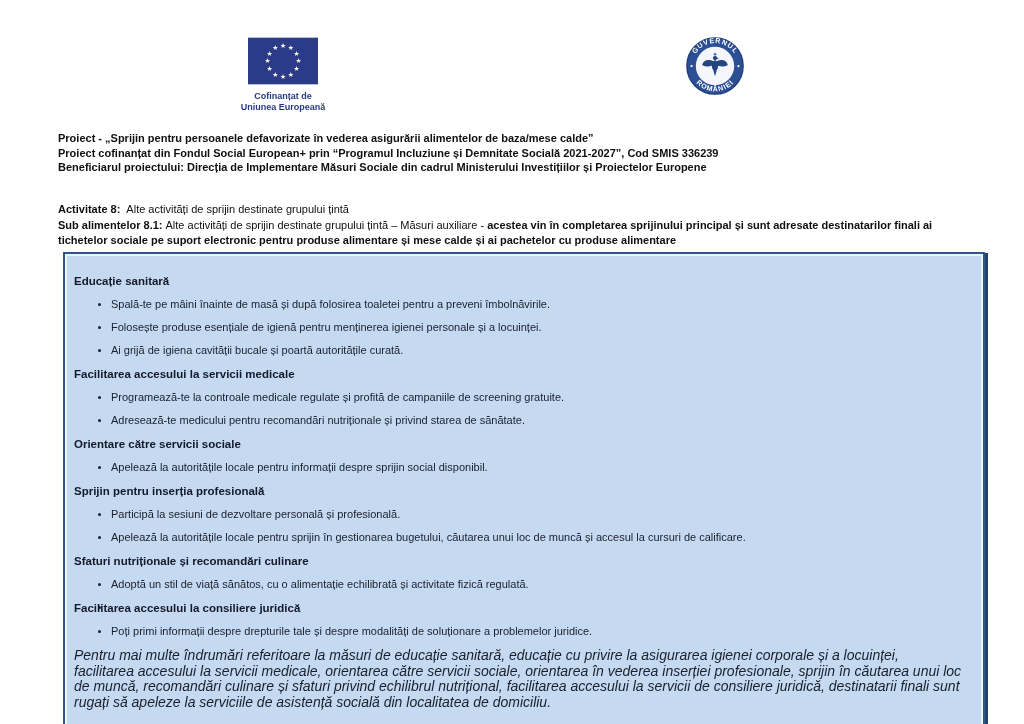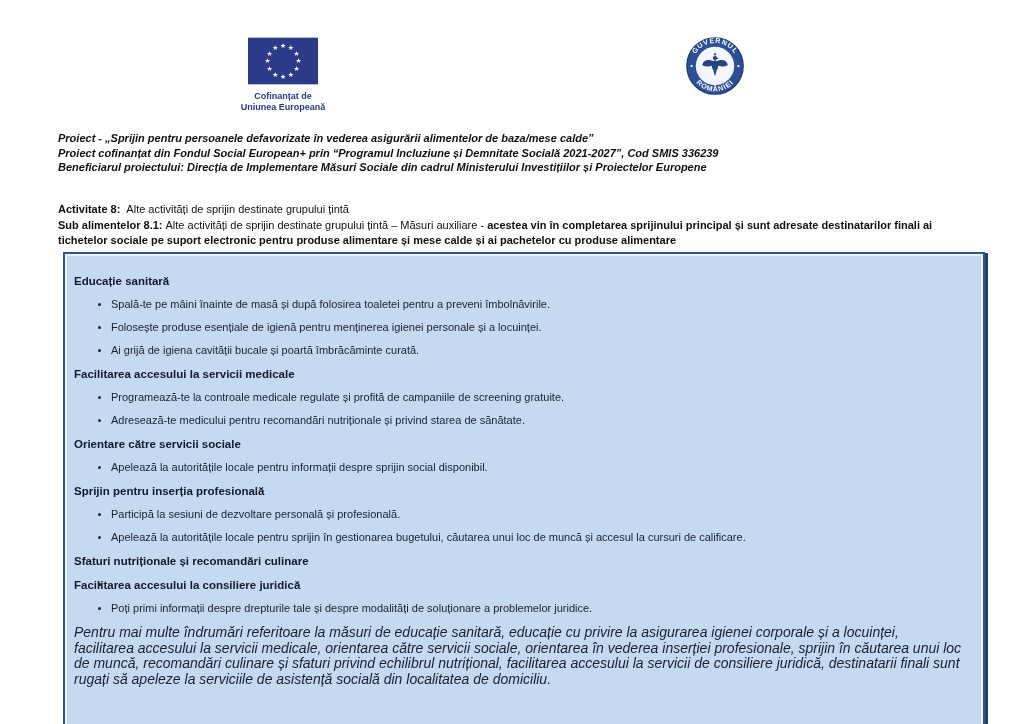--- a/index.html
+++ b/index.html
@@ -11,21 +11,21 @@
   
   .eu-block{position:absolute;left:223px;top:37px;width:120px;text-align:center;}
   .eu-flag{display:block;margin:0 auto;}
   .eu-caption{margin-top:6px;font-size:9px;font-weight:bold;color:#263a80;line-height:11px;text-align:center;}
   .eu-star{font-family:"DejaVu Sans",sans-serif;}
   
   .gov-logo{position:absolute;left:685px;top:36px;width:60px;height:60px;}
   
   .project-header{
     position:absolute;left:58px;top:131px;width:920px;
-    font-size:11px;font-weight:bold;font-style:italic;color:#101010;line-height:14.5px;
+    font-size:11px;font-weight:bold;color:#101010;line-height:14.5px;
   }
   
   .activity{position:absolute;left:58px;top:202px;width:912px;font-size:11px;color:#101010;line-height:15.5px;}
   .activity .b{font-weight:bold;}
   .activity .sp{padding-left:6px;}
   .activity .sp2{padding-left:3px;}
   
   .info-box{
     position:absolute;left:63px;top:252px;width:922px;height:501px;box-sizing:border-box;
     background:#c5d9f1;border:2px solid #2f5789;
@@ -104,21 +104,21 @@
     <span class="b">Sub alimentelor 8.1:</span><span class="sp2">Alte activități de sprijin destinate grupului țintă – Măsuri auxiliare - </span><span class="b">acestea vin în completarea sprijinului principal și sunt adresate destinatarilor finali ai tichetelor sociale pe suport electronic pentru produse alimentare și mese calde și ai pachetelor cu produse alimentare</span>
   </div>
 </div>
 
 <div class="info-box">
 
   <div class="bx-section">
     <div class="bx-heading">Educație sanitară</div>
     <div class="bx-bullet"><span class="dot"></span><span>Spală-te pe mâini înainte de masă și după folosirea toaletei pentru a preveni îmbolnăvirile.</span></div>
     <div class="bx-bullet"><span class="dot"></span><span>Folosește produse esențiale de igienă pentru menținerea igienei personale și a locuinței.</span></div>
-    <div class="bx-bullet"><span class="dot"></span><span>Ai grijă de igiena cavității bucale și poartă îmbrăcăminte curată.</span></div>
+    <div class="bx-bullet"><span class="dot"></span><span>Ai grijă de igiena cavității bucale și poartă autoritățile curată.</span></div>
   </div>
 
   <div class="bx-section">
     <div class="bx-heading">Facilitarea accesului la servicii medicale</div>
     <div class="bx-bullet"><span class="dot"></span><span>Programează-te la controale medicale regulate și profită de campaniile de screening gratuite.</span></div>
     <div class="bx-bullet"><span class="dot"></span><span>Adresează-te medicului pentru recomandări nutriționale și privind starea de sănătate.</span></div>
   </div>
 
   <div class="bx-section">
     <div class="bx-heading">Orientare către servicii sociale</div>
@@ -126,21 +126,21 @@
   </div>
 
   <div class="bx-section">
     <div class="bx-heading">Sprijin pentru inserția profesională</div>
     <div class="bx-bullet"><span class="dot"></span><span>Participă la sesiuni de dezvoltare personală și profesională.</span></div>
     <div class="bx-bullet"><span class="dot"></span><span>Apelează la autoritățile locale pentru sprijin în gestionarea bugetului, căutarea unui loc de muncă și accesul la cursuri de calificare.</span></div>
   </div>
 
   <div class="bx-section">
     <div class="bx-heading">Sfaturi nutriționale și recomandări culinare</div>
-    <div class="bx-bullet"><span class="dot"></span></div>
+    <div class="bx-bullet"><span class="dot"></span><span>Adoptă un stil de viață sănătos, cu o alimentație echilibrată și activitate fizică regulată.</span></div>
     <div class="bx-bullet"><span class="dot"></span></div>
   </div>
 
   <div class="bx-section">
     <div class="bx-heading">Facilitarea accesului la consiliere juridică</div>
     <div class="bx-bullet"><span class="dot"></span><span>Poți primi informații despre drepturile tale și despre modalități de soluționare a problemelor juridice.</span></div>
   </div>
 
   <p class="footer-note">Pentru mai multe îndrumări referitoare la măsuri de educație sanitară, educație cu privire la asigurarea igienei corporale și a locuinței, facilitarea accesului la servicii medicale, orientarea către servicii sociale, orientarea în vederea inserției profesionale, sprijin în căutarea unui loc de muncă, recomandări culinare și sfaturi privind echilibrul nutrițional, facilitarea accesului la servicii de consiliere juridică, destinatarii finali sunt rugați să apeleze la serviciile de asistență socială din localitatea de domiciliu.</p>
 </div>

